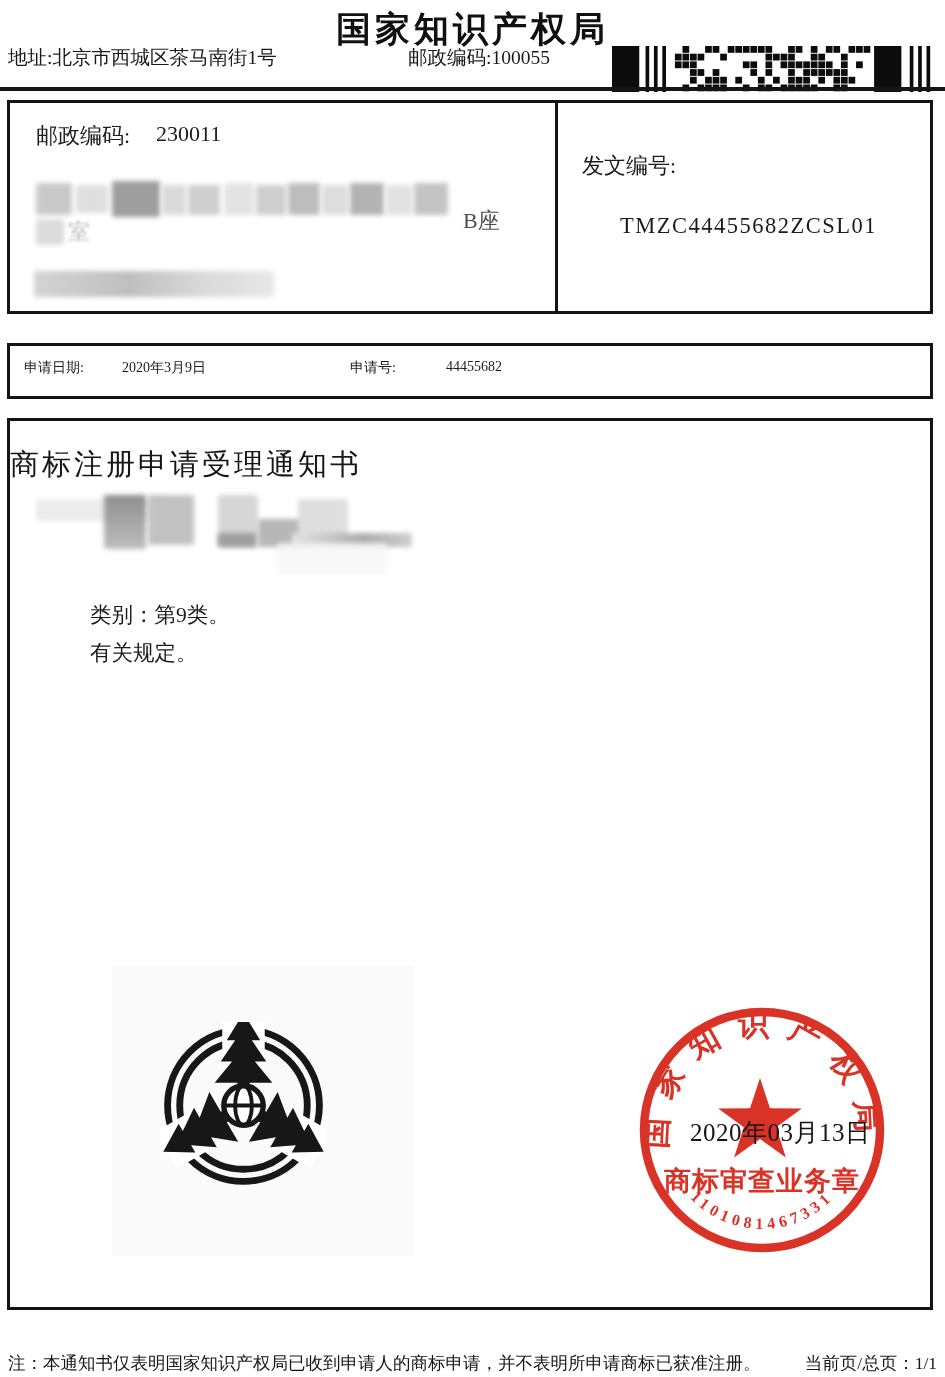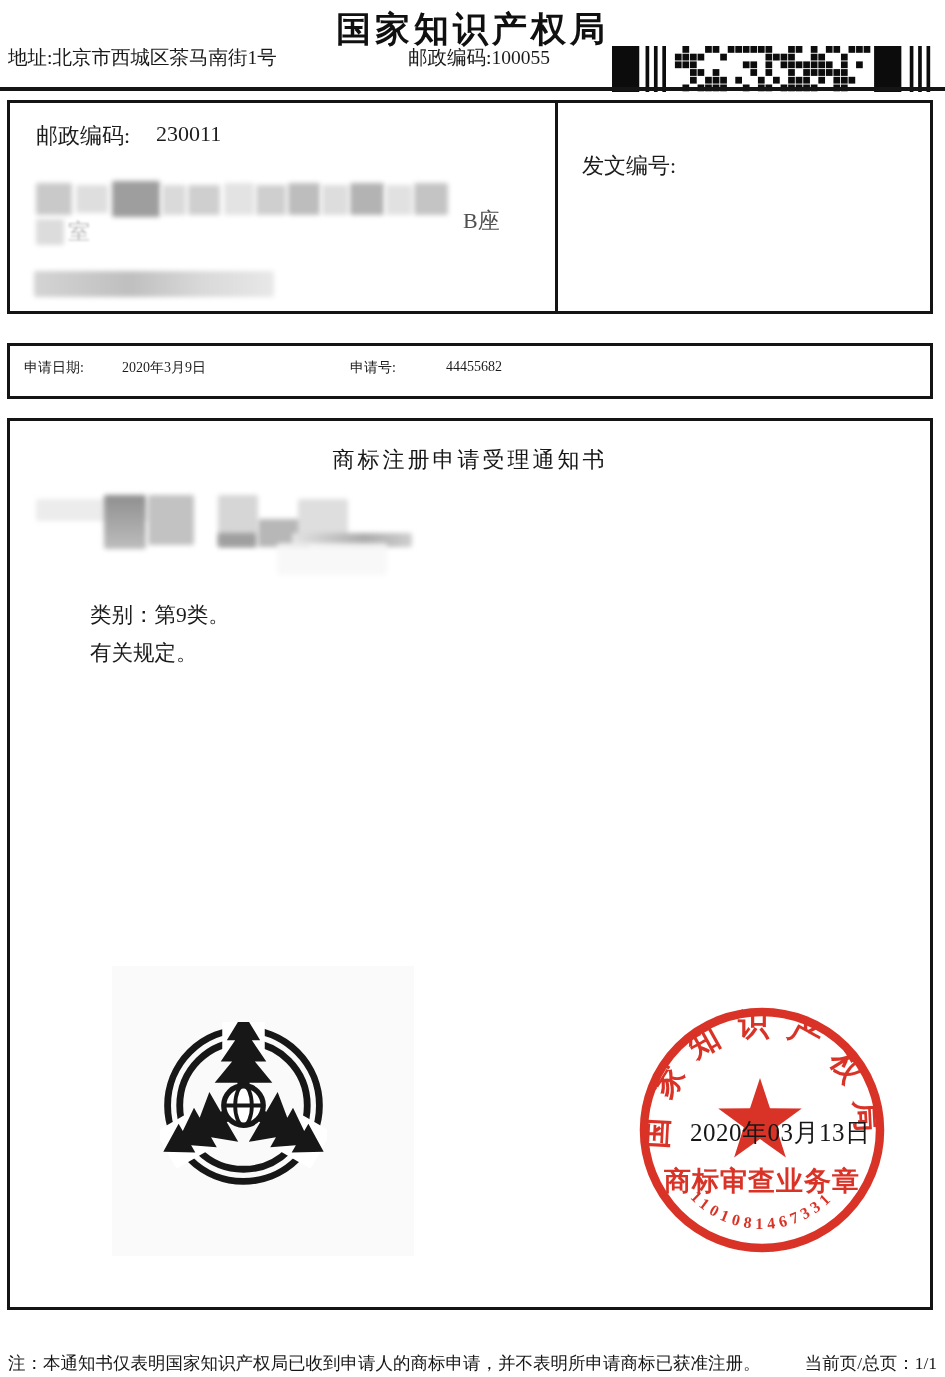--- a/index.html
+++ b/index.html
@@ -17,21 +17,21 @@
   .addr-postal{left:408px;}
   .top-rule{top:87px;left:0;width:945px;height:4px;background:#151515;}
   .box{position:absolute;border:3px solid #141414;background:#fff;box-sizing:border-box;}
   .recipient-box{left:7px;top:100px;width:556px;height:214px;}
   .dispatch-box{left:555px;top:100px;width:378px;height:214px;}
   .label-22{font-size:22px;}
   .mono-id{font-size:22.5px;letter-spacing:1.5px;}
   .meta-bar{left:7px;top:343px;width:926px;height:56px;}
   .meta-bar .lbl,.meta-bar .val{top:13px;font-size:14px;}
   .main-box{left:7px;top:418px;width:926px;height:892px;}
-  .notice-title{top:24px;left:0;right:0;text-align:center;font-size:22px;letter-spacing:3px;color:#161616;}
+  .notice-title{top:24px;left:0;right:0;font-size:29px;letter-spacing:3px;color:#161616;}
   .body-line{font-size:21.5px;color:#1b1b1b;}
   .smudge{position:absolute;filter:blur(2.5px);border-radius:2px;pointer-events:none;}
   .ghost{position:absolute;color:#b9b9b9;filter:blur(1px);}
   .frag{color:#4f4f4f;}
   .logo-backdrop{left:102px;top:545px;width:302px;height:290px;background:#fafafa;}
   .agent-line{left:8px;top:1316px;font-size:18.5px;color:#151515;}
   .footer-note{left:8px;top:1351px;font-size:17.5px;color:#161616;}
   .footer-page{right:8px;top:1351px;font-size:17.5px;color:#161616;}
   .seal-wrap{left:622px;top:579px;width:260px;height:260px;opacity:.95;}
   .seal-date{left:650px;top:695px;font-size:25px;color:#161616;letter-spacing:.5px;white-space:nowrap;margin-left:30px;}
@@ -165,20 +165,21 @@
     <div class="abs label-22 frag" style="left:453px;top:84px;margin-top:19px;">B座</div>
 
     <div class="smudge" style="left:26px;top:116px;width:28px;height:26px;background:#dcdcdc;"></div>
     <div class="ghost label-22" style="left:58px;top:114px;">室</div>
 
     <div class="smudge" style="left:24px;top:168px;width:240px;height:26px;background:linear-gradient(90deg,#d4d4d4,#bfbfbf 40%,#d9d9d9 70%,#e8e8e8);"></div>
   </div>
 
   <div class="box dispatch-box">
     <div class="abs label-22" style="left:24px;top:40px;margin-top:8px;">发文编号:</div>
+    <div class="abs mono-id" style="left:62px;top:110px;">TMZC44455682ZCSL01</div>
   </div>
 
   <div class="box meta-bar">
     <div class="abs lbl" style="left:14px;">申请日期:</div>
     <div class="abs val" style="left:112px;">2020年3月9日</div>
     <div class="abs lbl" style="left:340px;">申请号:</div>
     <div class="abs val" style="left:436px;">44455682</div>
   </div>
 
   <div class="box main-box">

